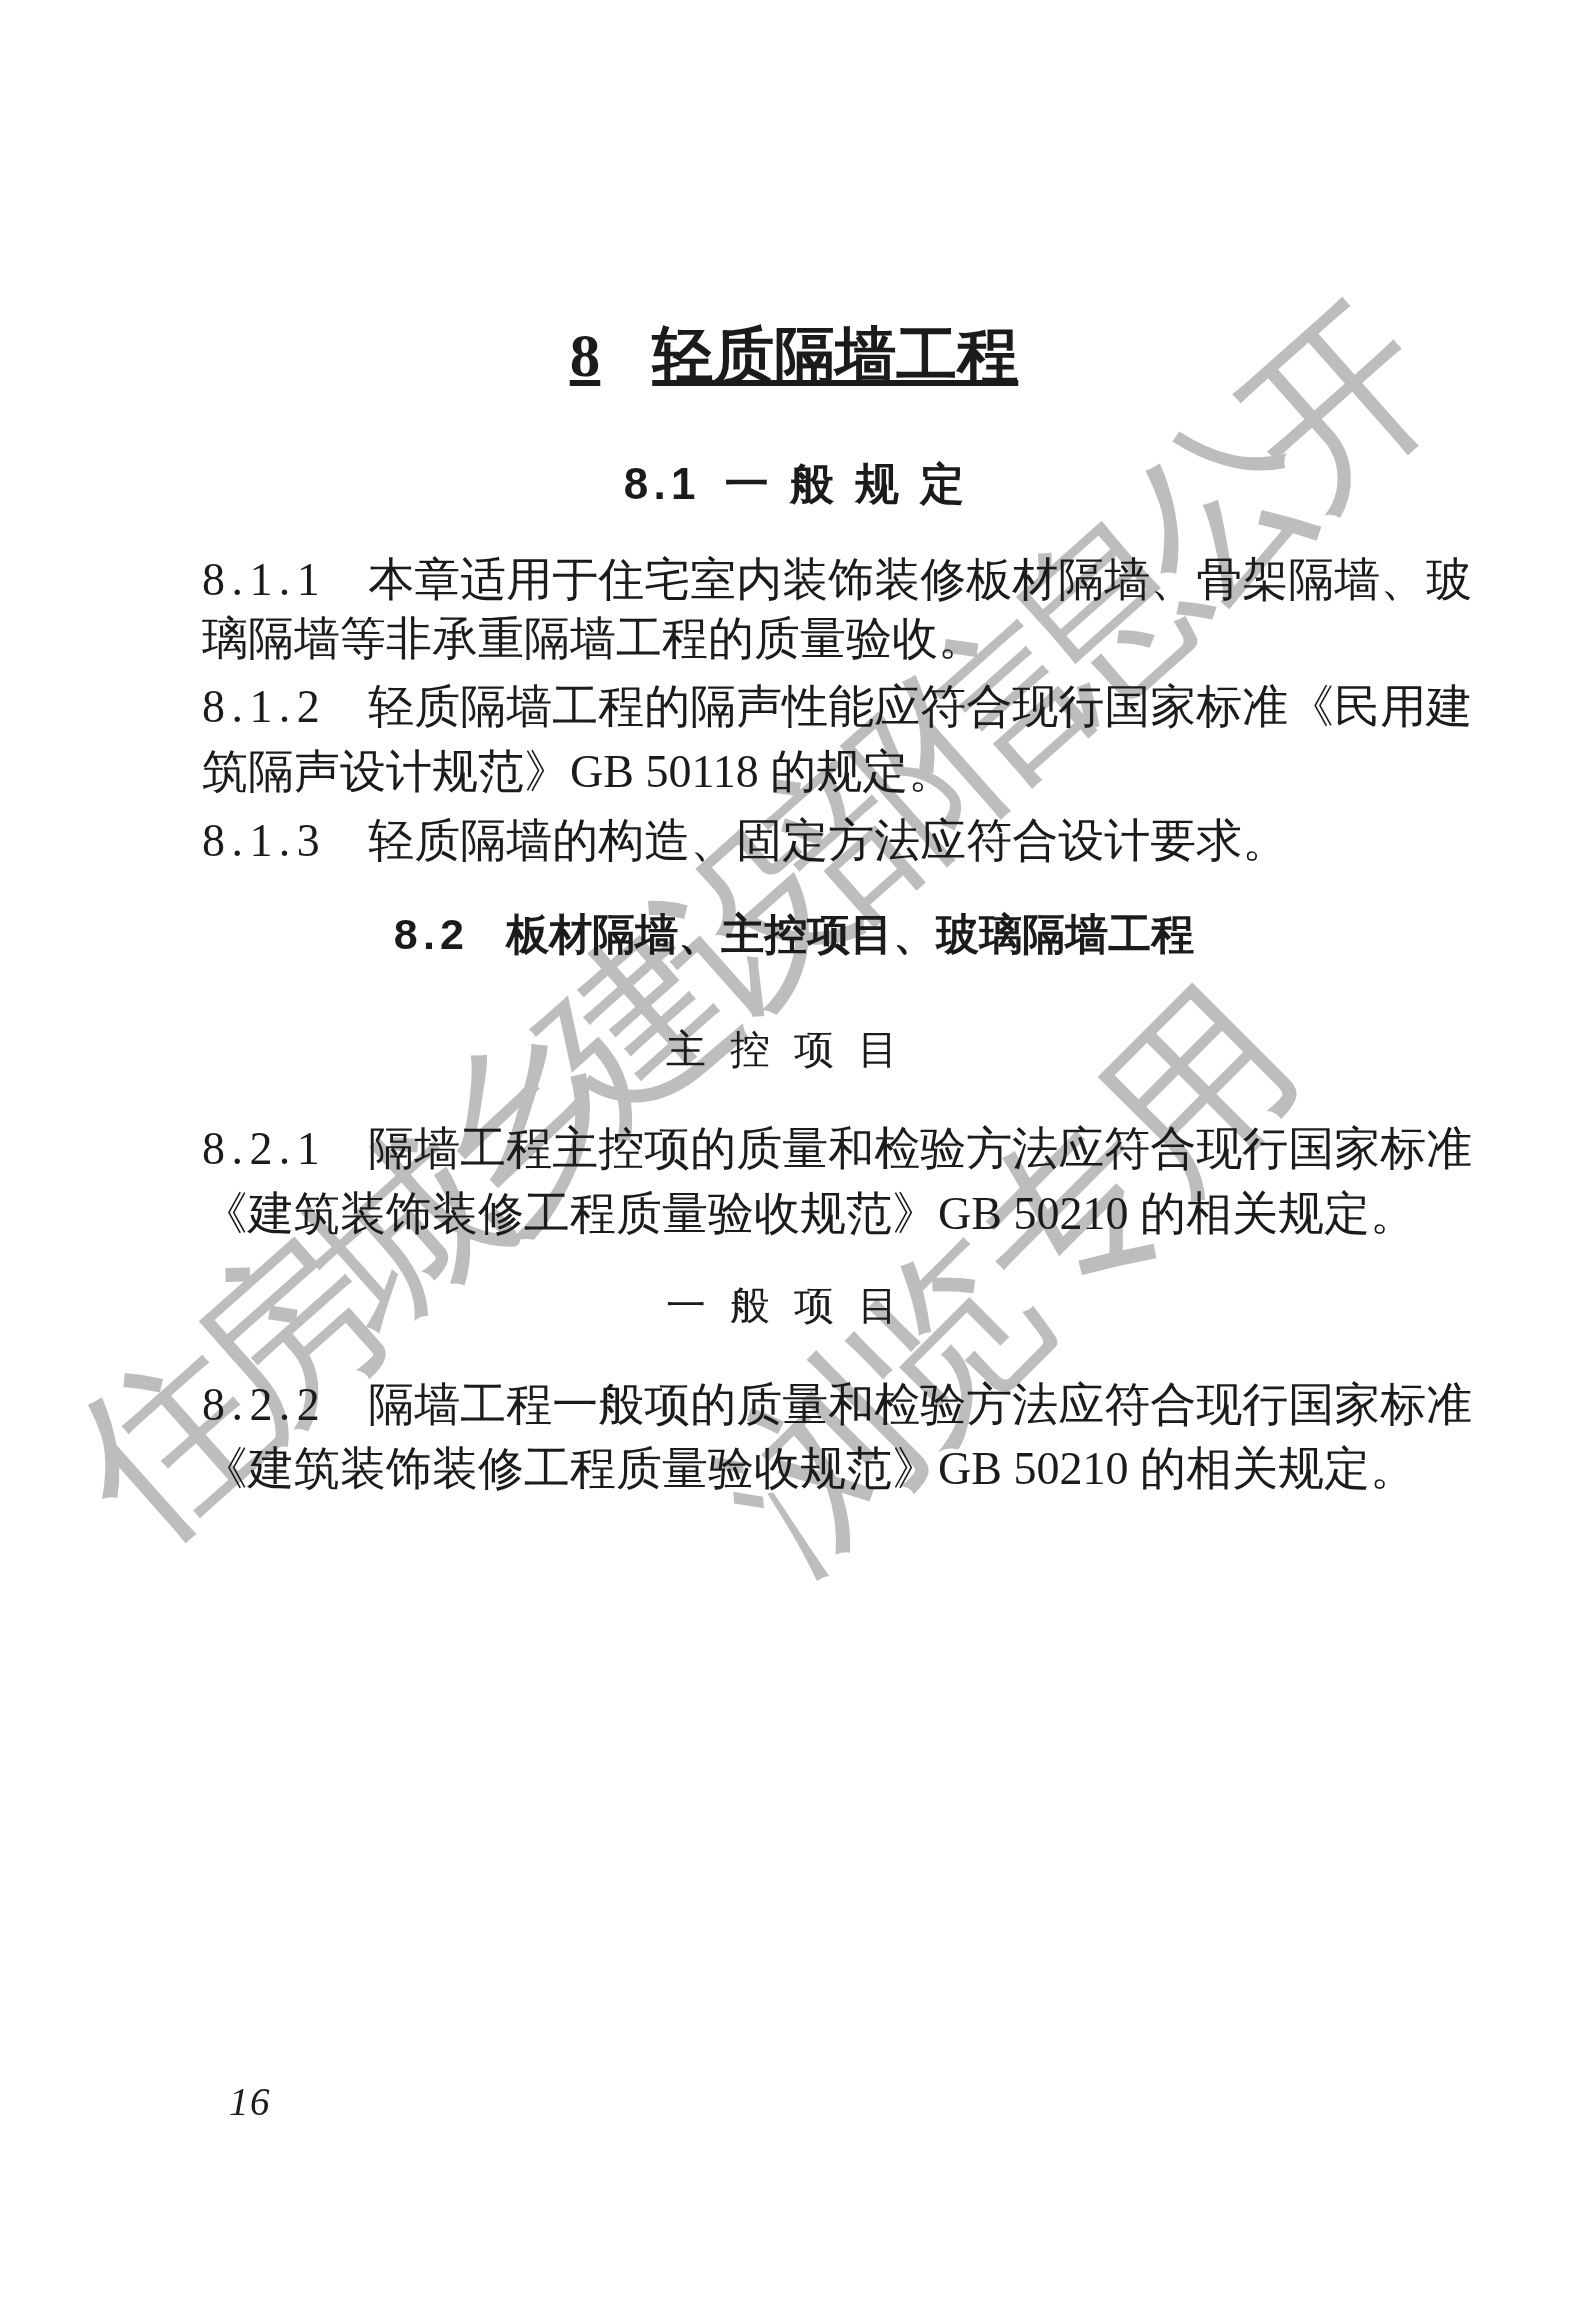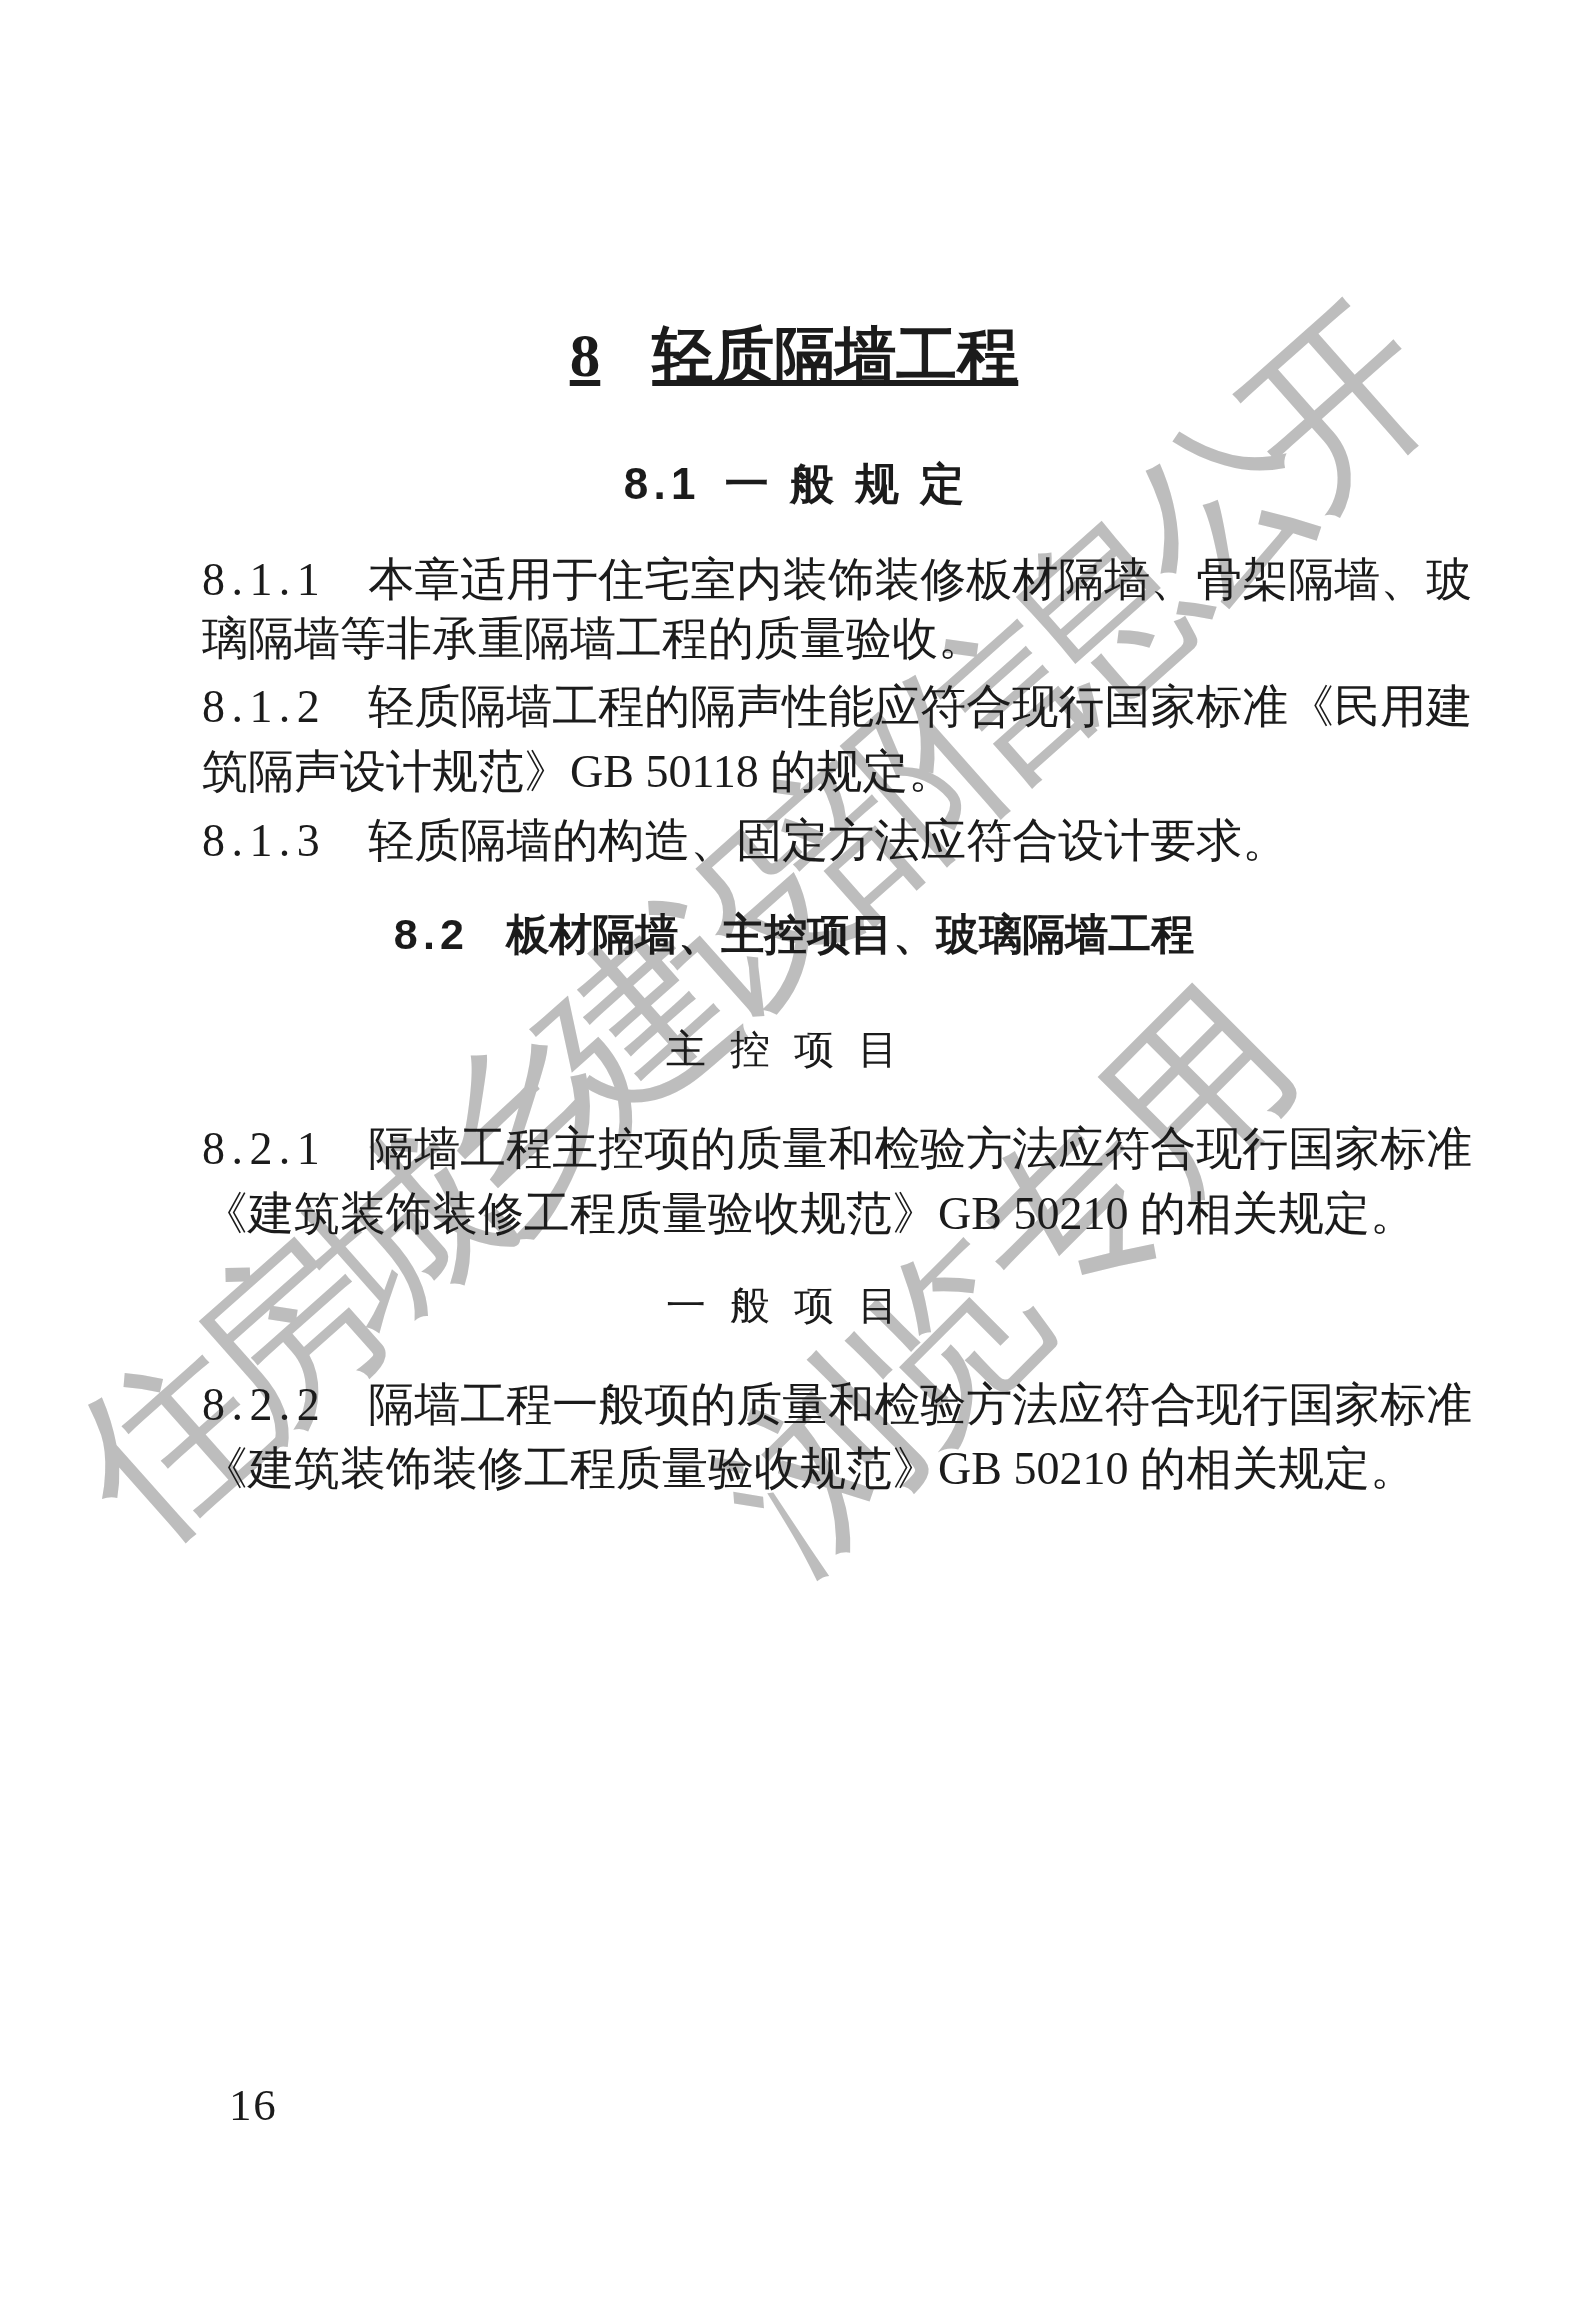--- a/index.html
+++ b/index.html
@@ -67,21 +67,22 @@
   .h82 .h-num{margin-right:37px;letter-spacing:.12em;}
   .subhead{
     font-size:40px;line-height:60px;
     letter-spacing:.6em;margin-right:-.6em;
   }
   .sh1{top:1020px;}
   .sh2{top:1276px;}
   .pageno{
     position:absolute;
     left:229px;top:2079px;
-    font-size:45px;
+    font-size:39px;
+    font-style:italic;
     z-index:2;
     letter-spacing:.04em;
   }
 </style>
 </head>
 <body>
 
 <div class="page">
 
   <div class="wm wm1">住房城乡建设部信息公开</div>

